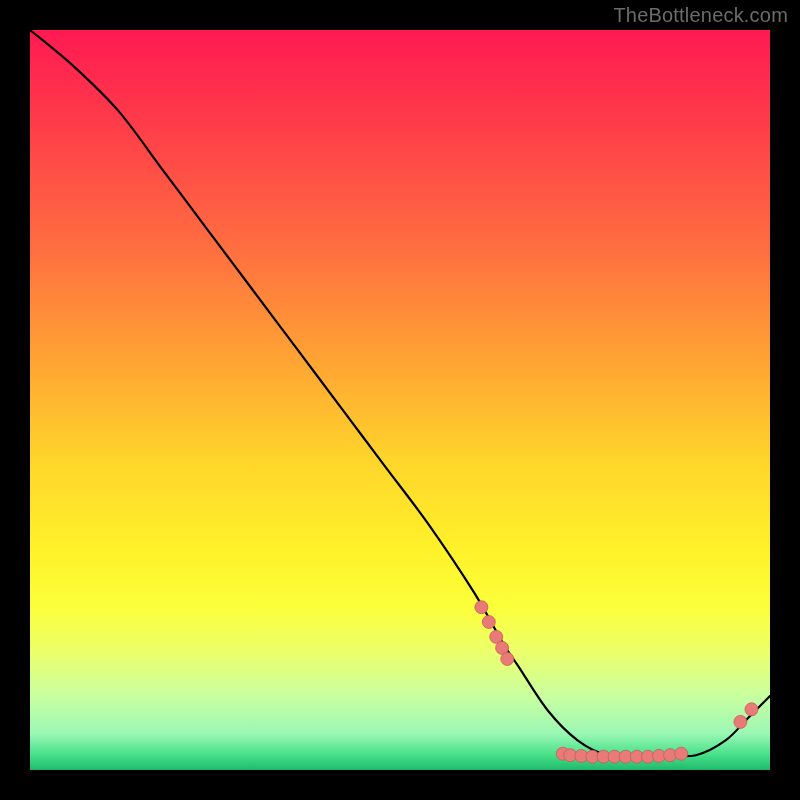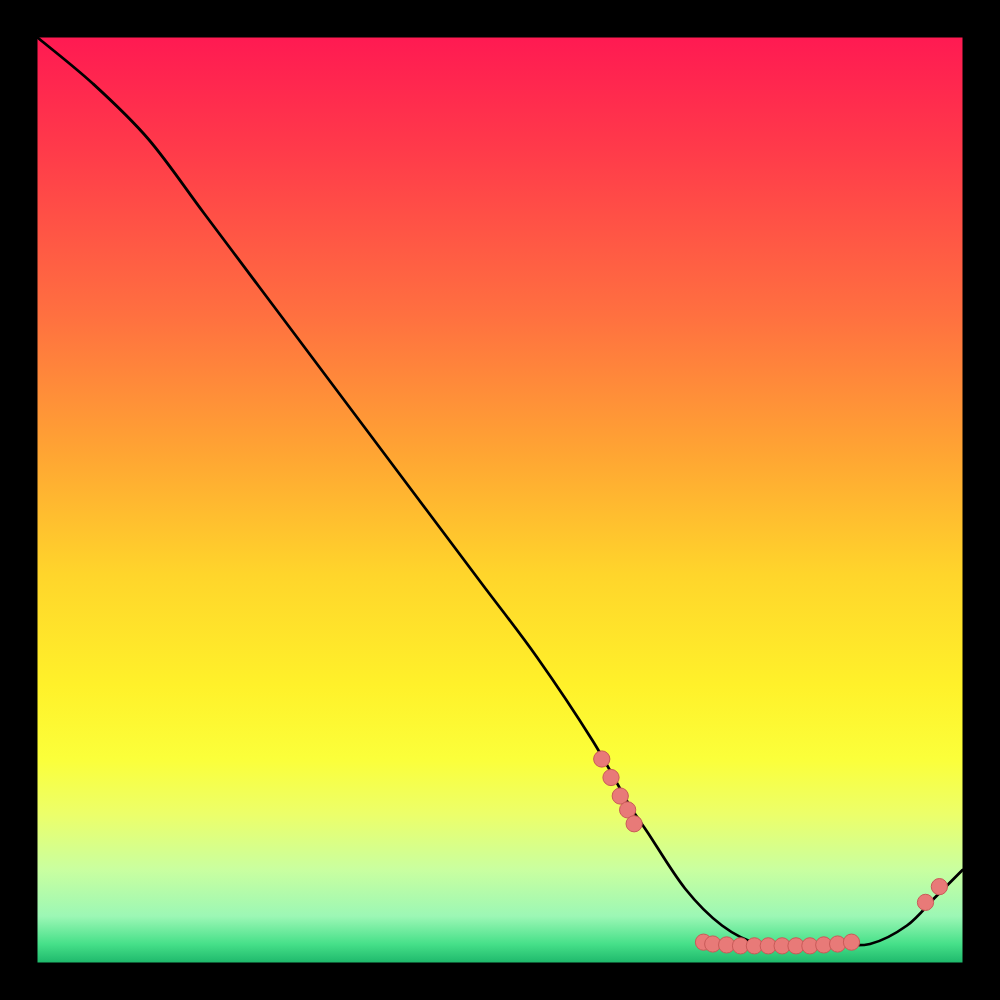--- a/index.html
+++ b/index.html
@@ -57,20 +57,21 @@
     left: 0; top: 0;
     width: 740px;
     height: 740px;
     overflow: visible;
   }
 </style>
 </head>
 <body>
 
 <div class="frame">
+  <div class="attribution">TheBottleneck.com</div>
 
   <div class="plot">
     <div class="gradient-bg"></div>
     <svg class="overlay" viewBox="0 0 740 740">
       <path id="curve-path" fill="none" stroke="#000000" stroke-width="2.2" stroke-linecap="round" stroke-linejoin="round" d="M 0.00 0.00 C 7.40 6.17, 29.60 23.43, 44.40 37.00 C 59.20 50.57, 74.00 64.13, 88.80 81.40 C 103.60 98.67, 118.40 120.87, 133.20 140.60 C 148.00 160.33, 162.80 180.07, 177.60 199.80 C 192.40 219.53, 207.20 239.27, 222.00 259.00 C 236.80 278.73, 251.60 298.47, 266.40 318.20 C 281.20 337.93, 296.00 357.67, 310.80 377.40 C 325.60 397.13, 340.40 416.87, 355.20 436.60 C 370.00 456.33, 384.80 474.83, 399.60 495.80 C 414.40 516.77, 431.67 542.67, 444.00 562.40 C 456.33 582.13, 466.20 601.87, 473.60 614.20 C 481.00 626.53, 481.00 625.30, 488.40 636.40 C 495.80 647.50, 508.13 668.47, 518.00 680.80 C 527.87 693.13, 537.73 703.00, 547.60 710.40 C 557.47 717.80, 567.33 722.73, 577.20 725.20 C 587.07 727.67, 596.93 725.20, 606.80 725.20 C 616.67 725.20, 626.53 725.20, 636.40 725.20 C 646.27 725.20, 656.13 727.67, 666.00 725.20 C 675.87 722.73, 686.97 716.57, 695.60 710.40 C 704.23 704.23, 710.40 695.60, 717.80 688.20 C 725.20 680.80, 736.30 669.70, 740.00 666.00"></path>
       <g id="markers-group">
           <circle cx="451.40" cy="577.20" r="6.5" fill="#e87a78" stroke="#c95a58" stroke-width="0.8"></circle>
           <circle cx="458.80" cy="592.00" r="6.5" fill="#e87a78" stroke="#c95a58" stroke-width="0.8"></circle>
           <circle cx="466.20" cy="606.80" r="6.5" fill="#e87a78" stroke="#c95a58" stroke-width="0.8"></circle>
           <circle cx="472.12" cy="617.90" r="6.5" fill="#e87a78" stroke="#c95a58" stroke-width="0.8"></circle>

